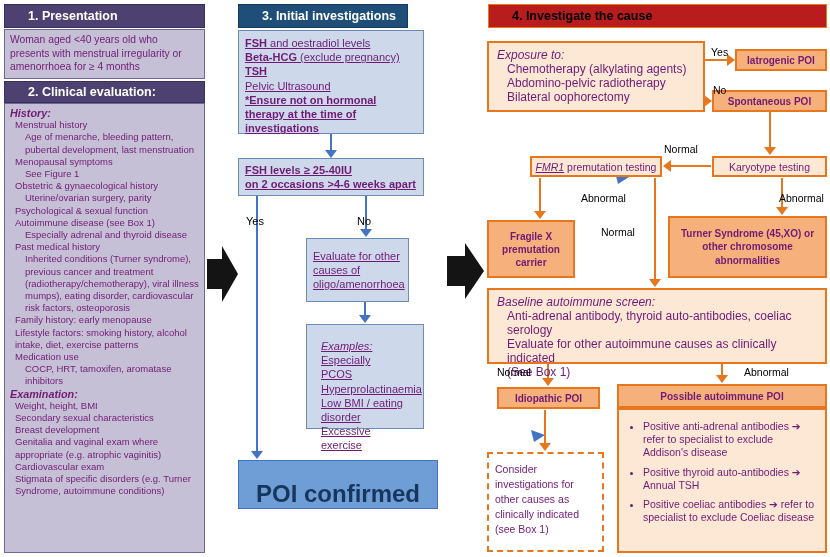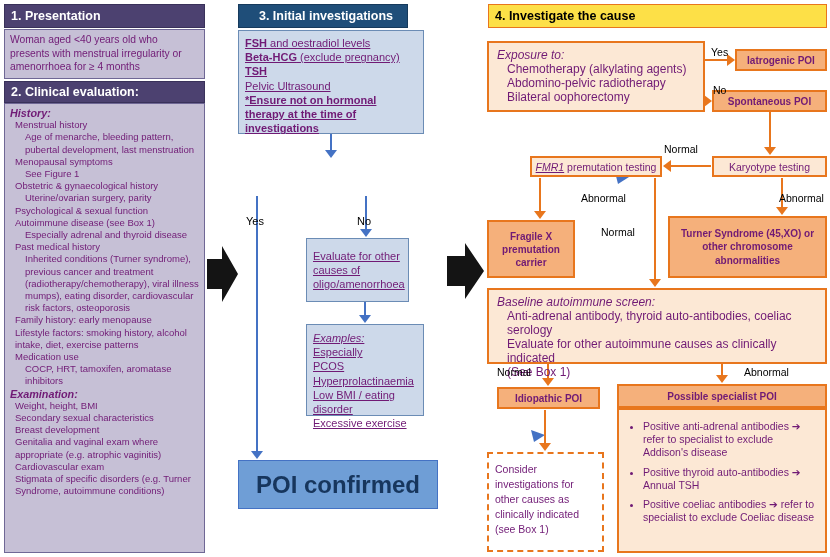--- a/index.html
+++ b/index.html
@@ -1,39 +1,39 @@
 <!DOCTYPE html>
 <html><head>
 <meta charset="utf-8">
 <style>
   html,body{margin:0;padding:0;background:#fff;}
   .canvas{position:relative;width:830px;height:557px;font-family:"Liberation Sans",sans-serif;background:#fff;overflow:hidden;}
   .abs{position:absolute;box-sizing:border-box;}
   svg.arrows{left:0;top:0;z-index:1;pointer-events:none;}
-  .hdr{display:flex;align-items:center;font-weight:bold;font-size:12.5px;padding-left:6px;z-index:2;}
+  .hdr{display:flex;align-items:center;font-weight:bold;font-size:12.5px;padding-left:23px;z-index:2;}
   .hdr.purple{background:#4c4170;color:#fff;border:1px solid #39315a;}
-  .hdr.blue{background:#1f4e79;color:#fff;border:1px solid #163a5c;justify-content:center;}
-  .hdr.orange{background:#fde047;color:#000;border:1px solid #e8761d;}
+  .hdr.blue{background:#1f4e79;color:#fff;border:1px solid #163a5c;}
+  .hdr.orange{background:#b91c1c;color:#000;border:1px solid #e8761d;}
   .box{z-index:2;color:#701a75;}
   .purple-light{background:#c6c0d6;border:1px solid #6f6795;}
   .blue-light{background:#cdd9ea;border:1px solid #6b8cb5;font-size:11px;text-decoration:underline;}
   .peach{background:#fce8d5;border:2px solid #e8761d;font-size:10.5px;}
   .orange-mid{background:#f5b07b;border:2px solid #e8761d;font-size:10px;}
   .center{display:flex;align-items:center;justify-content:center;text-align:center;}
   .b{font-weight:bold;}
   .i{font-style:italic;}
   .lbl{z-index:3;font-size:11px;color:#000;}
   .lbl.sm{font-size:10.5px;}
   .ln{line-height:14.2px;}
   .clin .cl{font-size:9.5px;line-height:12.2px;padding-left:8px;}
   .clin .h{font-weight:bold;font-style:italic;font-size:10.8px;padding-left:3px;}
   .clin .ind{padding-left:18px;}
   .exp .cl,.base .cl{font-size:12px;line-height:14px;}
   .exp .ind1,.base .ind1{padding-left:10px;}
-  .poi{background:#6f9ed6;border:1px solid #4472c4;color:#17365d;font-weight:bold;font-size:24px;display:flex;align-items:center;justify-content:center;z-index:2;}
+  .poi{background:#6f9ed6;border:1px solid #4472c4;color:#17365d;font-weight:bold;font-size:24px;display:flex;align-items:flex-end;justify-content:center;z-index:2;}
   .bullets{list-style:disc outside;margin:0;}
   .bullets li{margin-bottom:6px;line-height:13.2px;font-size:10.5px;}
   .dashed{background:#fff;border:2px dashed #e8761d;font-size:10.5px;}
 </style>
 </head>
 <body>
 
 <div class="canvas">
 
   <svg class="abs arrows" width="830" height="557">
@@ -124,29 +124,34 @@
 
   <div class="abs box blue-light" style="left:238px;top:30px;width:186px;height:104px;padding:5px 6px">
 
   <div class="ln"><span style="font-weight: bold;">FSH</span><span> and oestradiol levels</span></div>
       <div class="ln"><span style="font-weight: bold; margin-top: 31px;">Beta-HCG</span><span> (exclude pregnancy)</span></div>
       <div class="ln"><span style="font-weight: bold;">TSH</span></div>
       <div class="ln"><span>Pelvic Ultrasound</span></div>
       <div class="ln"><span style="font-weight: bold;">*Ensure not on hormonal therapy at the time of investigations</span></div>
     </div>
 
+  <div class="abs box blue-light" style="left:238px;top:158px;width:186px;height:38px;padding:4px 6px">
+
+  <div class="ln b">FSH levels ≥ 25-40IU</div>
+      <div class="ln b">on 2 occasions &gt;4-6 weeks apart</div>
+    </div>
 
   <div class="abs lbl" style="left:246px;top:215px">Yes</div>
   <div class="abs lbl" style="left:357px;top:215px">No</div>
 
   <div class="abs box blue-light" style="left:306px;top:238px;width:103px;height:64px;padding:6px;display:flex;align-items:center">
     <span style="line-height:14px">Evaluate for other causes of oligo/amenorrhoea</span>
   </div>
 
-  <div class="abs box blue-light" style="left:306px;top:324px;width:118px;height:92px;padding:6px">
+  <div class="abs box blue-light" style="left:306px;top:324px;width:118px;height:105px;padding:14px">
 
   <div class="ln i">Examples:</div>
       <div class="ln">Especially</div>
       <div class="ln">PCOS</div>
       <div class="ln">Hyperprolactinaemia</div>
       <div class="ln">Low BMI / eating disorder</div>
       <div class="ln">Excessive exercise</div>
     </div>
 
   <div class="abs poi" style="left:238px;top:460px;width:200px;height:49px">
@@ -206,21 +211,21 @@
     </div>
 
   <div class="abs lbl sm" style="left:497px;top:366px">Normal</div>
   <div class="abs lbl sm" style="left:744px;top:366px">Abnormal</div>
 
   <div class="abs box orange-mid center b" style="left:497px;top:387px;width:103px;height:22px">
     <span>Idiopathic POI</span>
   </div>
 
   <div class="abs box orange-mid center b" style="left:617px;top:384px;width:210px;height:24px">
-    <span>Possible specialist POI</span>
+    <span>Possible autoimmune POI</span>
   </div>
 
   <ul class="abs box peach bullets" style="left:617px;top:408px;width:210px;height:145px;padding:10px 6px 6px 24px">
 
   <li>Positive anti-adrenal antibodies ➔ refer to specialist to exclude Addison's disease</li>
       <li>Positive thyroid auto-antibodies ➔ Annual TSH</li>
       <li>Positive coeliac antibodies ➔ refer to specialist to exclude Coeliac disease</li>
     </ul>
 
   <div class="abs box dashed" style="left:487px;top:452px;width:117px;height:100px;padding:8px 6px">

